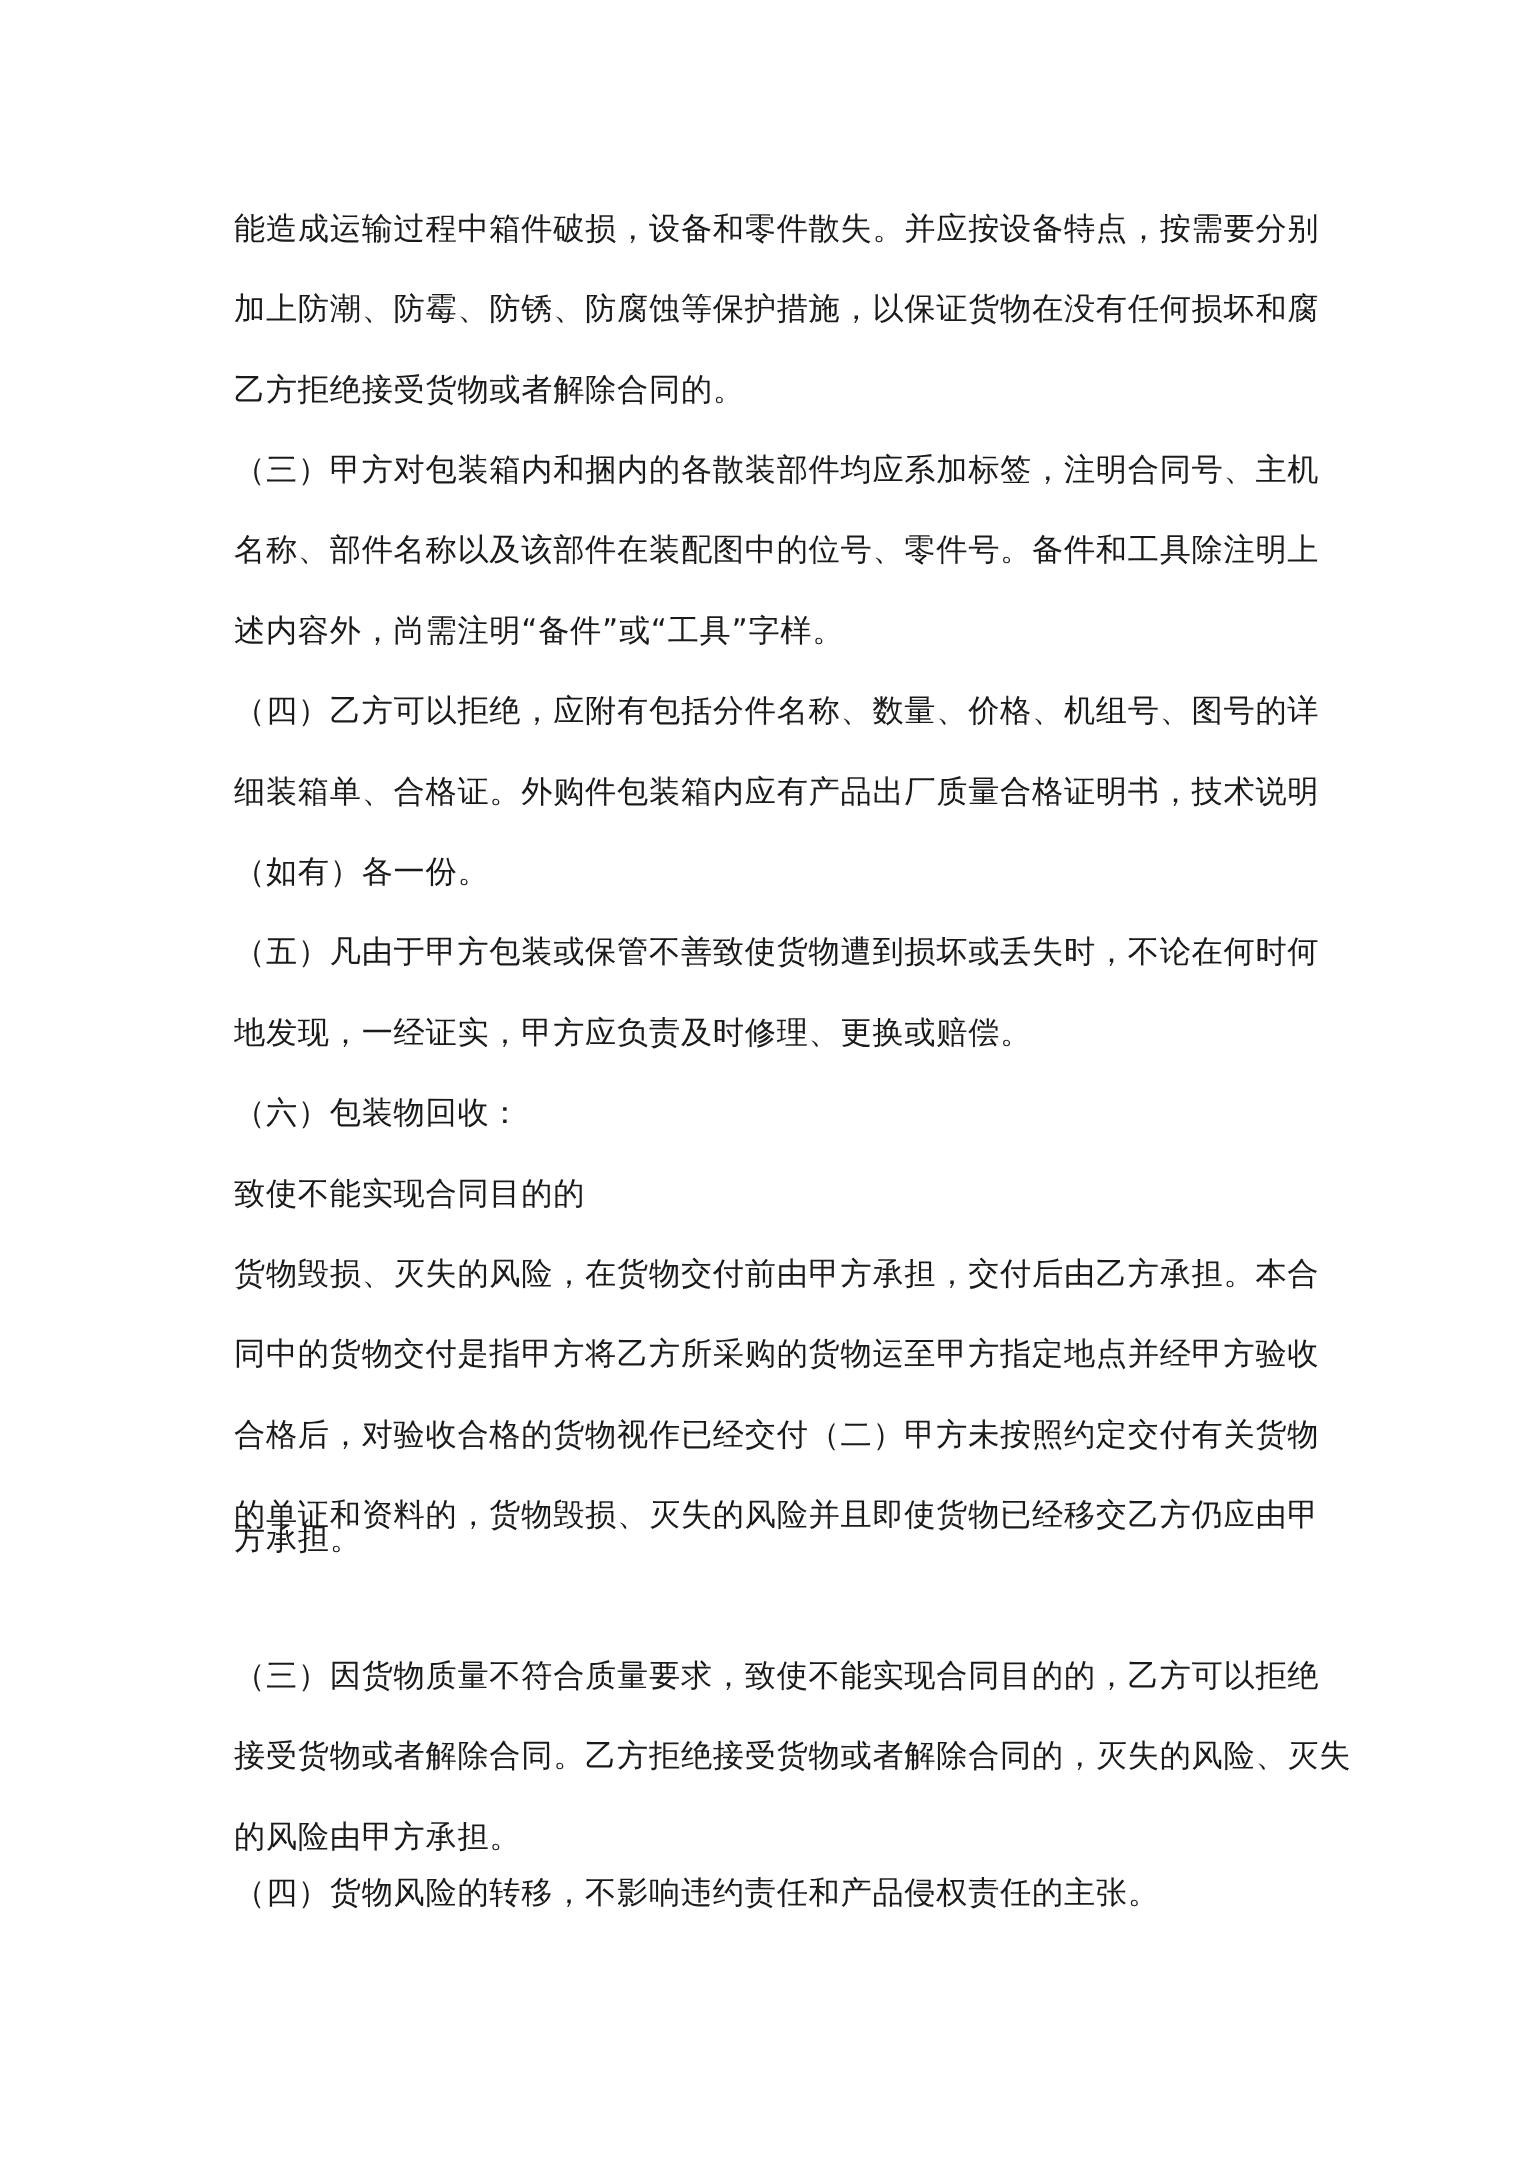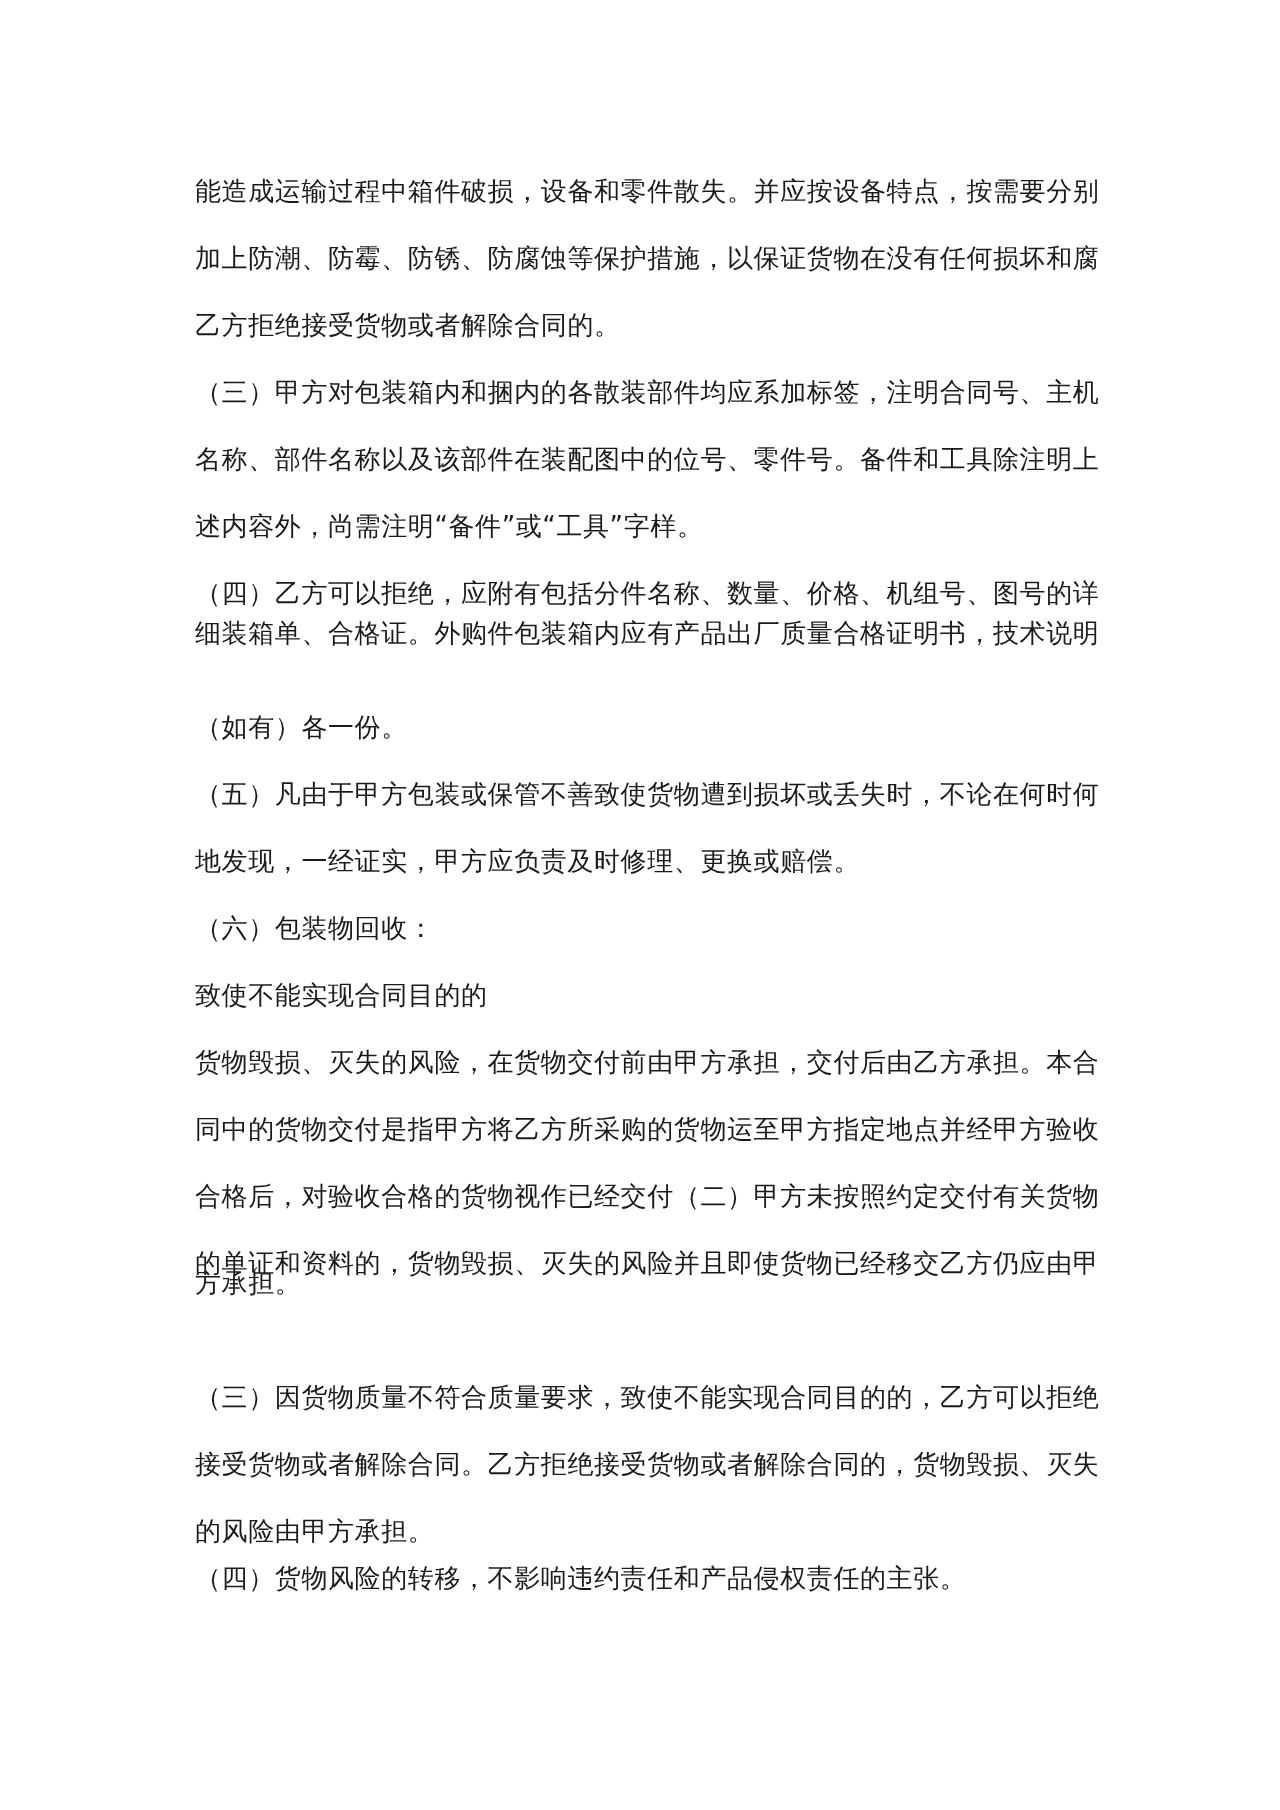--- a/index.html
+++ b/index.html
@@ -26,28 +26,28 @@
 <body>
 
 <div class="page">
   <div class="line" style="top:176px">能造成运输过程中箱件破损，设备和零件散失。并应按设备特点，按需要分别</div>
   <div class="line" style="top:243px">加上防潮、防霉、防锈、防腐蚀等保护措施，以保证货物在没有任何损坏和腐</div>
   <div class="line" style="top:310px">乙方拒绝接受货物或者解除合同的。</div>
   <div class="line" style="top:377px">（三）甲方对包装箱内和捆内的各散装部件均应系加标签，注明合同号、主机</div>
   <div class="line" style="top:444px">名称、部件名称以及该部件在装配图中的位号、零件号。备件和工具除注明上</div>
   <div class="line" style="top:511px">述内容外，尚需注明“备件”或“工具”字样。</div>
   <div class="line" style="top:578px">（四）乙方可以拒绝，应附有包括分件名称、数量、价格、机组号、图号的详</div>
-  <div class="line" style="top:618px">细装箱单、合格证。外购件包装箱内应有产品出厂质量合格证明书，技术说明</div>
+  <div class="line" style="top:645px">细装箱单、合格证。外购件包装箱内应有产品出厂质量合格证明书，技术说明</div>
   <div class="line" style="top:712px">（如有）各一份。</div>
   <div class="line" style="top:779px">（五）凡由于甲方包装或保管不善致使货物遭到损坏或丢失时，不论在何时何</div>
   <div class="line" style="top:846px">地发现，一经证实，甲方应负责及时修理、更换或赔偿。</div>
   <div class="line" style="top:913px">（六）包装物回收：</div>
   <div class="line" style="top:980px">致使不能实现合同目的的</div>
   <div class="line" style="top:1047px">货物毁损、灭失的风险，在货物交付前由甲方承担，交付后由乙方承担。本合</div>
   <div class="line" style="top:1114px">同中的货物交付是指甲方将乙方所采购的货物运至甲方指定地点并经甲方验收</div>
   <div class="line" style="top:1181px">合格后，对验收合格的货物视作已经交付（二）甲方未按照约定交付有关货物</div>
   <div class="line" style="top:1248px">的单证和资料的，货物毁损、灭失的风险并且即使货物已经移交乙方仍应由甲</div>
   <div class="line" style="top:1268px">方承担。</div>
   <div class="line" style="top:1382px">（三）因货物质量不符合质量要求，致使不能实现合同目的的，乙方可以拒绝</div>
-  <div class="line" style="top:1449px">接受货物或者解除合同。乙方拒绝接受货物或者解除合同的，货物毁损、灭失</div>
+  <div class="line" style="top:1449px">接受货物或者解除合同。乙方拒绝接受货物或者解除合同的，灭失的风险、灭失</div>
   <div class="line" style="top:1516px">的风险由甲方承担。</div>
   <div class="line" style="top:1563px">（四）货物风险的转移，不影响违约责任和产品侵权责任的主张。</div>
 </div>
 
 </body></html>

